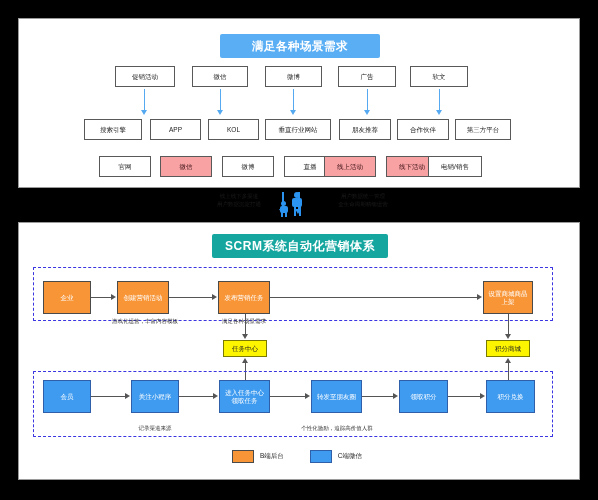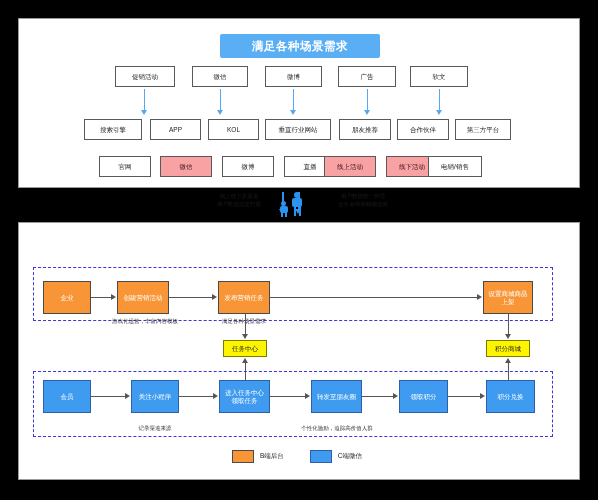--- a/index.html
+++ b/index.html
@@ -194,20 +194,21 @@
       <div class="p-leg" style="left:16px;top:14px;height:10px;"></div>
       <div class="p-leg" style="left:21px;top:14px;height:10px;"></div>
     </div>
   </div>
 
   <div class="mid-text" style="left:320px;top:193px;width:86px;">用户数据统一管理
 全生命周期精细运营</div>
 
   <div class="panel" id="panel-bottom"></div>
 
+  <div class="title-chip" id="title-bottom">SCRM系统自动化营销体系</div>
 
   <div class="dashgroup" style="left:33px;top:267px;width:520px;height:54px;"></div>
 
   <div class="node orange" style="left:43px;top:281px;width:48px;height:33px;">企业</div>
   <div class="node orange" style="left:117px;top:281px;width:52px;height:33px;">创建营销活动</div>
   <div class="node orange" style="left:218px;top:281px;width:52px;height:33px;">发布营销任务</div>
   <div class="node orange" style="left:483px;top:281px;width:50px;height:33px;">设置商城商品
 上架</div>
 
   <div class="hline" style="left:91px;top:297px;width:21px;"></div>

